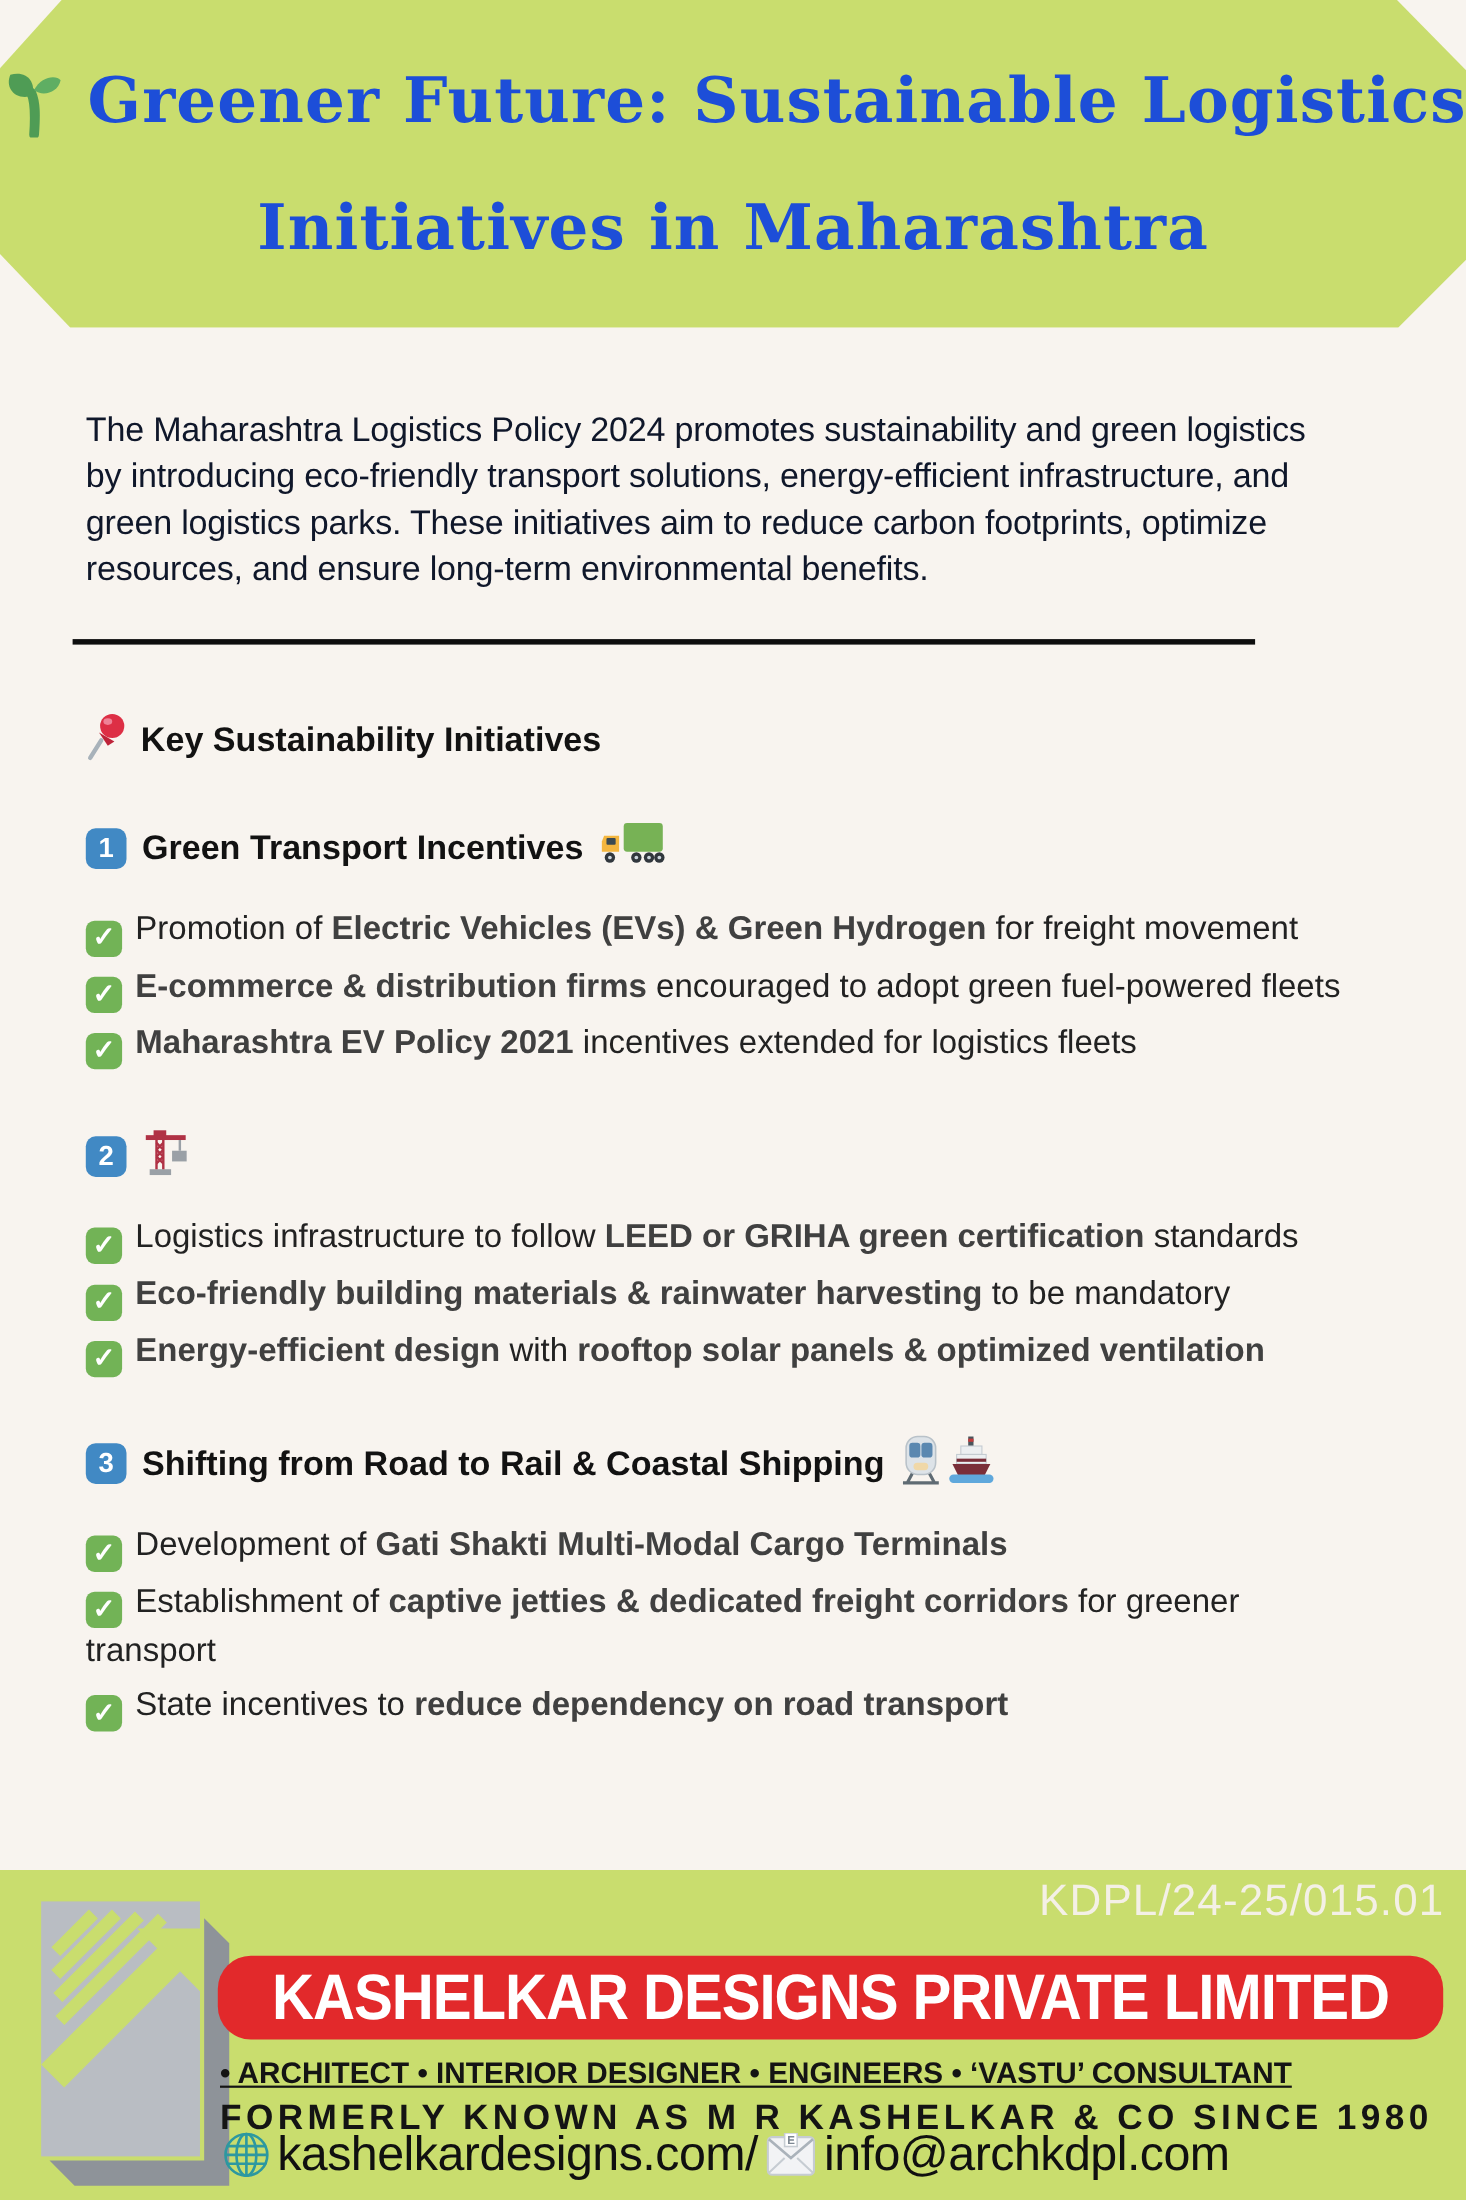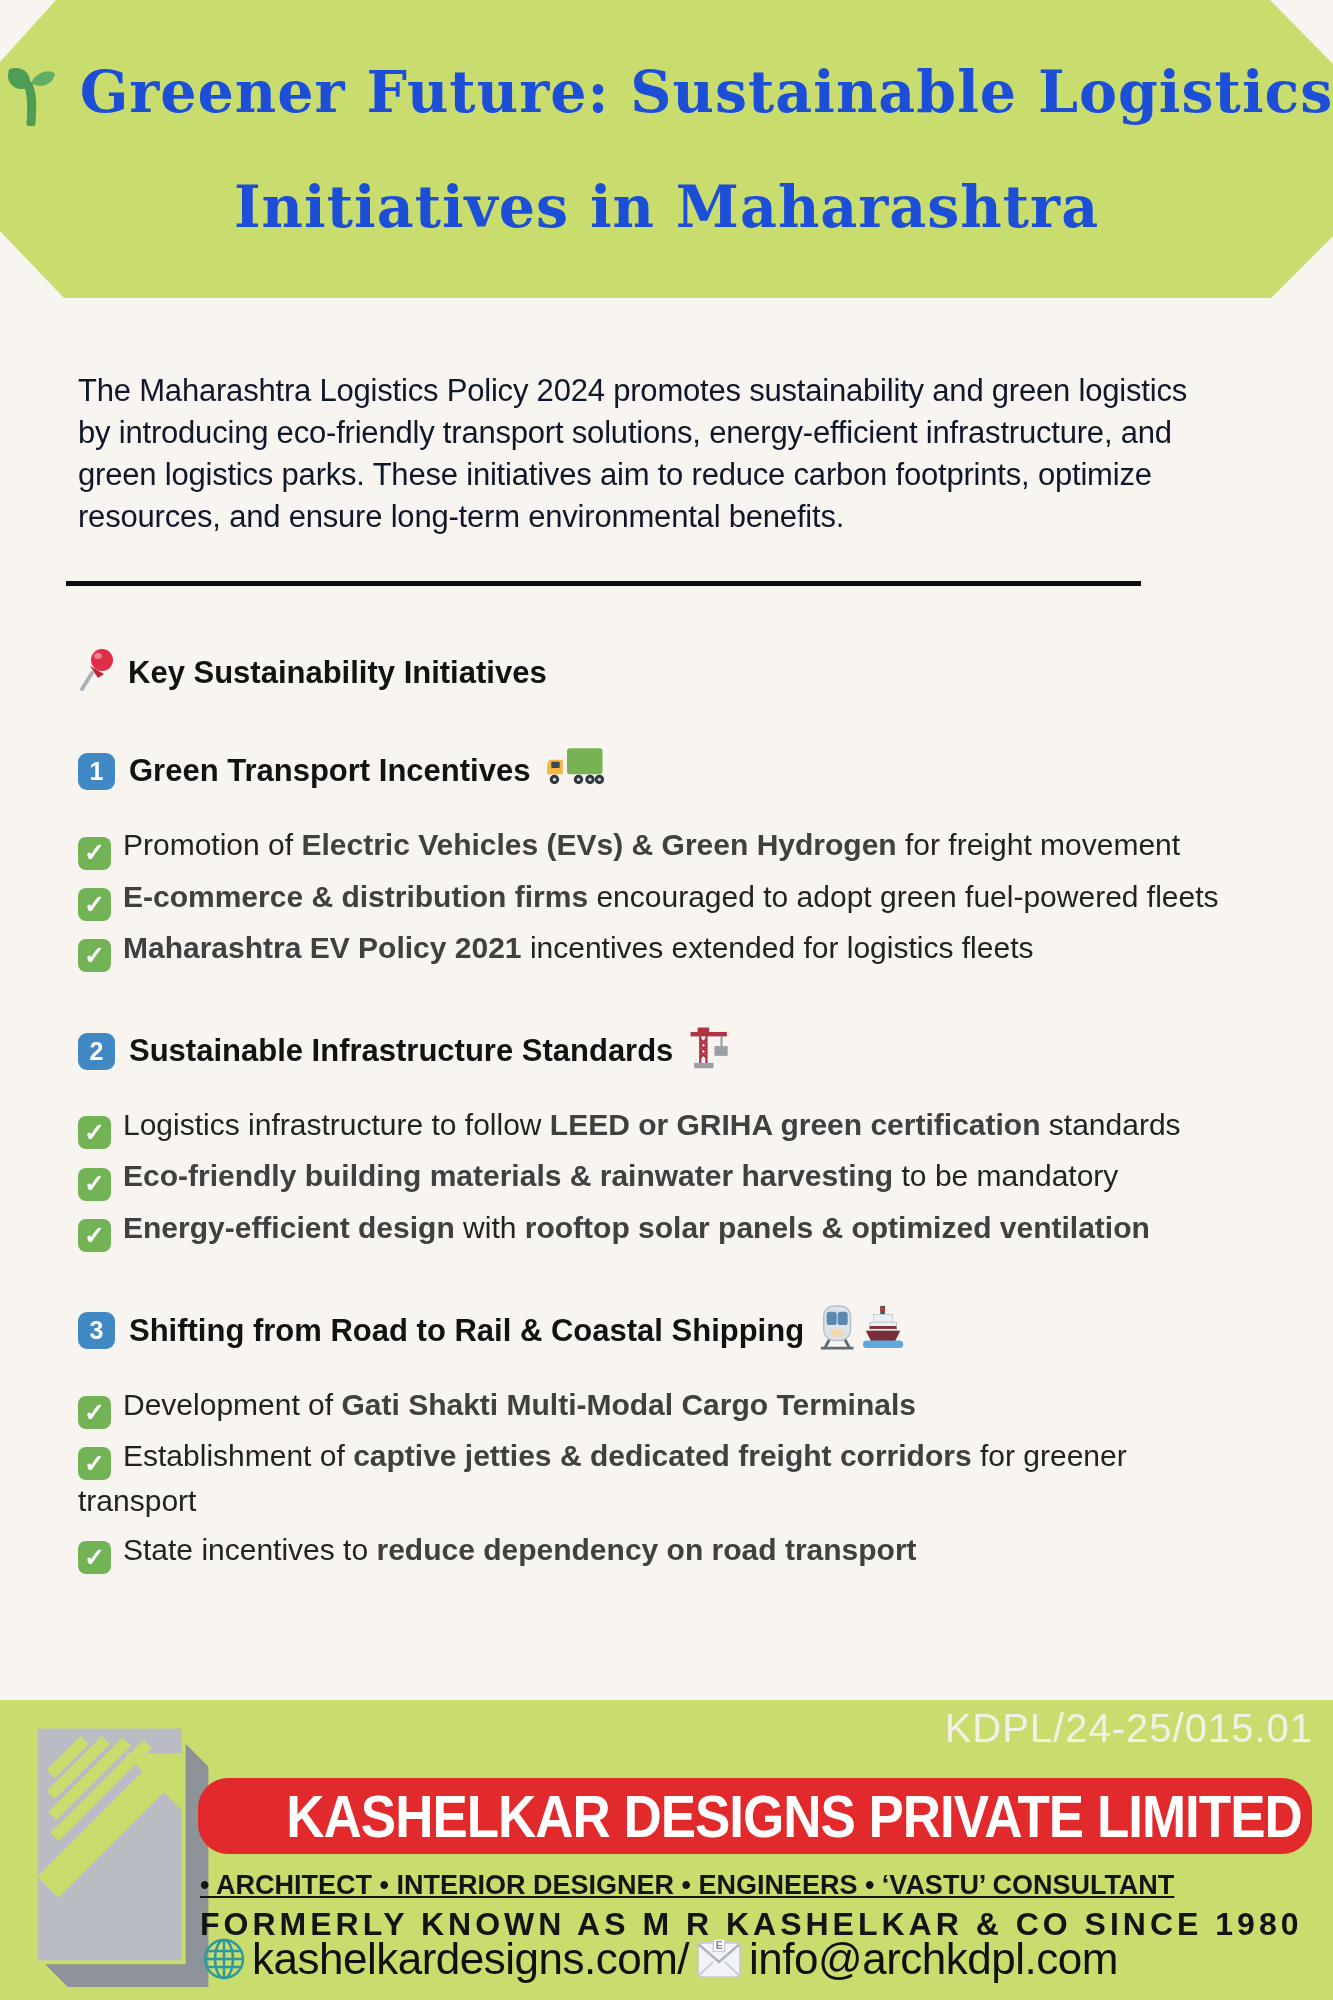--- a/index.html
+++ b/index.html
@@ -38,21 +38,21 @@
   .check{display:inline-flex;width:33px;height:33px;border-radius:8px;background:#72b356;color:#fff;
          align-items:center;justify-content:center;font-size:25px;font-weight:700;
          margin-right:12px;vertical-align:-6px;}
 
   
   .footer{position:absolute;left:0;top:1700px;width:1333px;height:300px;background:#c9dd6e;}
   .ref{position:absolute;top:6px;right:20px;font-size:40px;color:#f4f0e6;letter-spacing:1px;}
   .logo{position:absolute;left:26px;top:14px;width:190px;height:278px;}
   .logo svg{width:190px;height:278px;}
   .red-band{position:absolute;left:198px;top:78px;width:1114px;height:76px;background:#e2292b;
-            display:flex;align-items:center;justify-content:flex-end;overflow:hidden;border-radius:30px;}
+            display:flex;align-items:center;justify-content:center;overflow:hidden;border-radius:30px;}
   .red-band span{color:#ffffff;font-weight:700;font-size:54px;white-space:nowrap;
                  letter-spacing:-1px;transform:scale(0.98,1.08);}
   .tagline{position:absolute;left:200px;top:170px;font-size:27px;font-weight:700;color:#141414;white-space:nowrap;text-decoration:underline;}
   .formerly{position:absolute;left:200px;top:206px;font-size:32px;font-weight:700;
             letter-spacing:4px;color:#141414;white-space:nowrap;}
   .contact{position:absolute;left:198px;top:234px;display:flex;align-items:center;gap:2px;
            font-size:44px;color:#101010;letter-spacing:-0.5px;white-space:nowrap;}
   .contact .cicon{display:inline-flex;margin:0 4px;}
   .contact svg{width:44px;height:44px;}
   .contact .mail svg{width:48px;height:40px;}
@@ -108,21 +108,20 @@
                 </svg></span>
             </span>
           </h3>
           <p class="item"><span class="check">✓</span><span>Promotion of </span><b>Electric Vehicles (EVs) &amp; Green Hydrogen</b><span> for freight movement</span></p>
           <p class="item"><span class="check">✓</span><b>E-commerce &amp; distribution firms</b><span> encouraged to adopt green fuel-powered fleets</span></p>
           <p class="item"><span class="check">✓</span><b>Maharashtra EV Policy 2021</b><span> incentives extended for logistics fleets</span></p>
         </section>
         <section class="section">
           <h3>
             <span class="keycap">2</span>
-            <span>Sustainable Infrastructure Standards</span>
             <span class="sec-icons">
               <span><svg viewBox="0 0 52 52">
                   <rect x="8" y="44" width="22" height="6" fill="#9aa0a6"></rect>
                   <rect x="12" y="4" width="13" height="7" fill="#b03245"></rect>
                   <rect x="4" y="9" width="41" height="5" fill="#b03245"></rect>
                   <g stroke="#b03245" stroke-width="2.5" fill="none">
                     <path d="M15 11 V44 M22 11 V44"></path>
                     <path d="M15 17 L22 24 M22 17 L15 24 M15 24 L22 31 M22 24 L15 31 M15 31 L22 38 M22 31 L15 38"></path>
                   </g>
                   <line x1="39" y1="14" x2="39" y2="25" stroke="#9aa0a6" stroke-width="2.5"></line>

